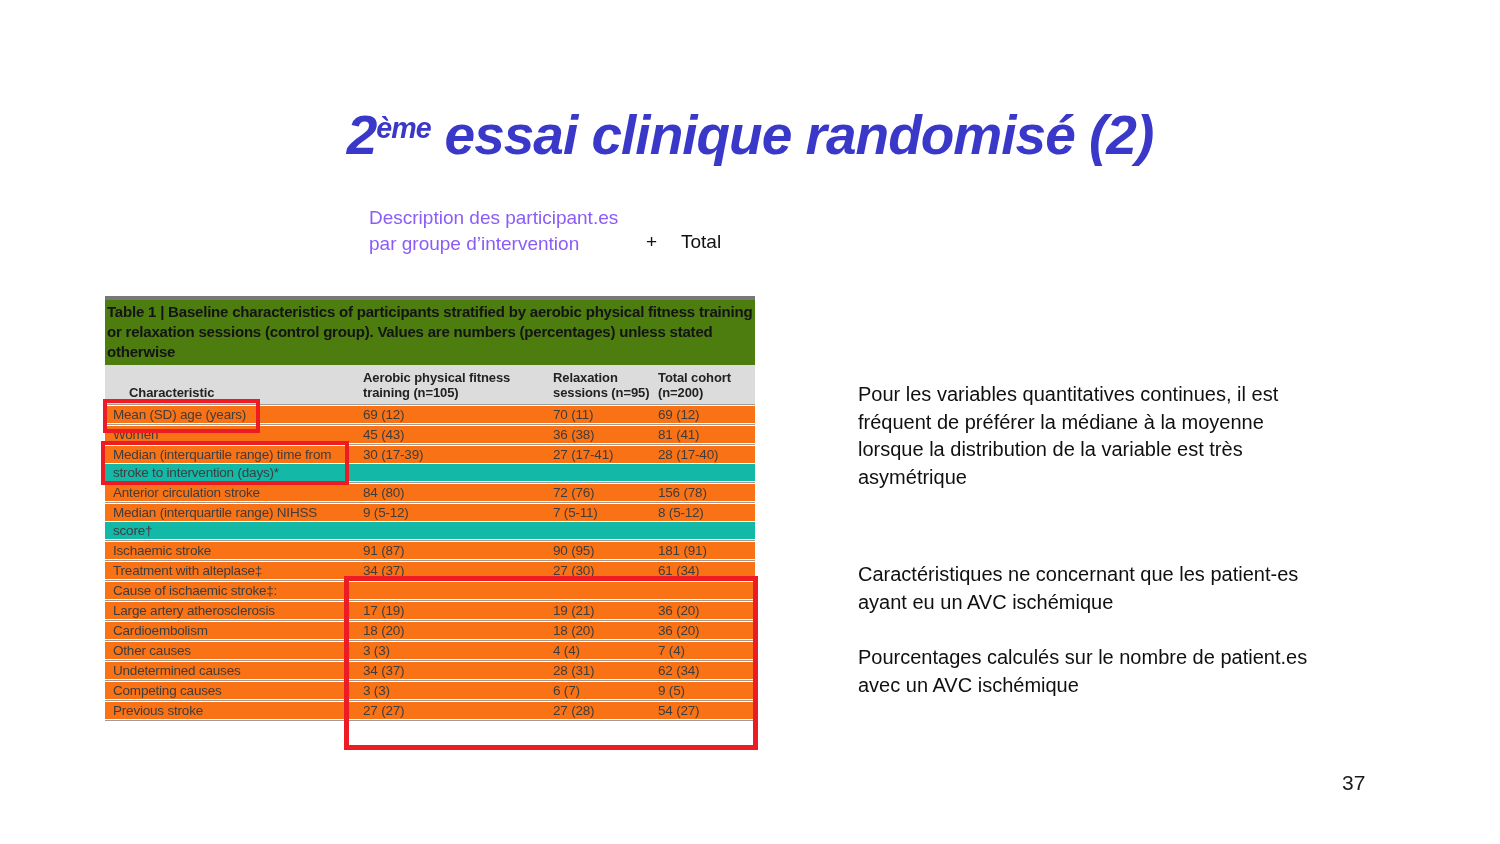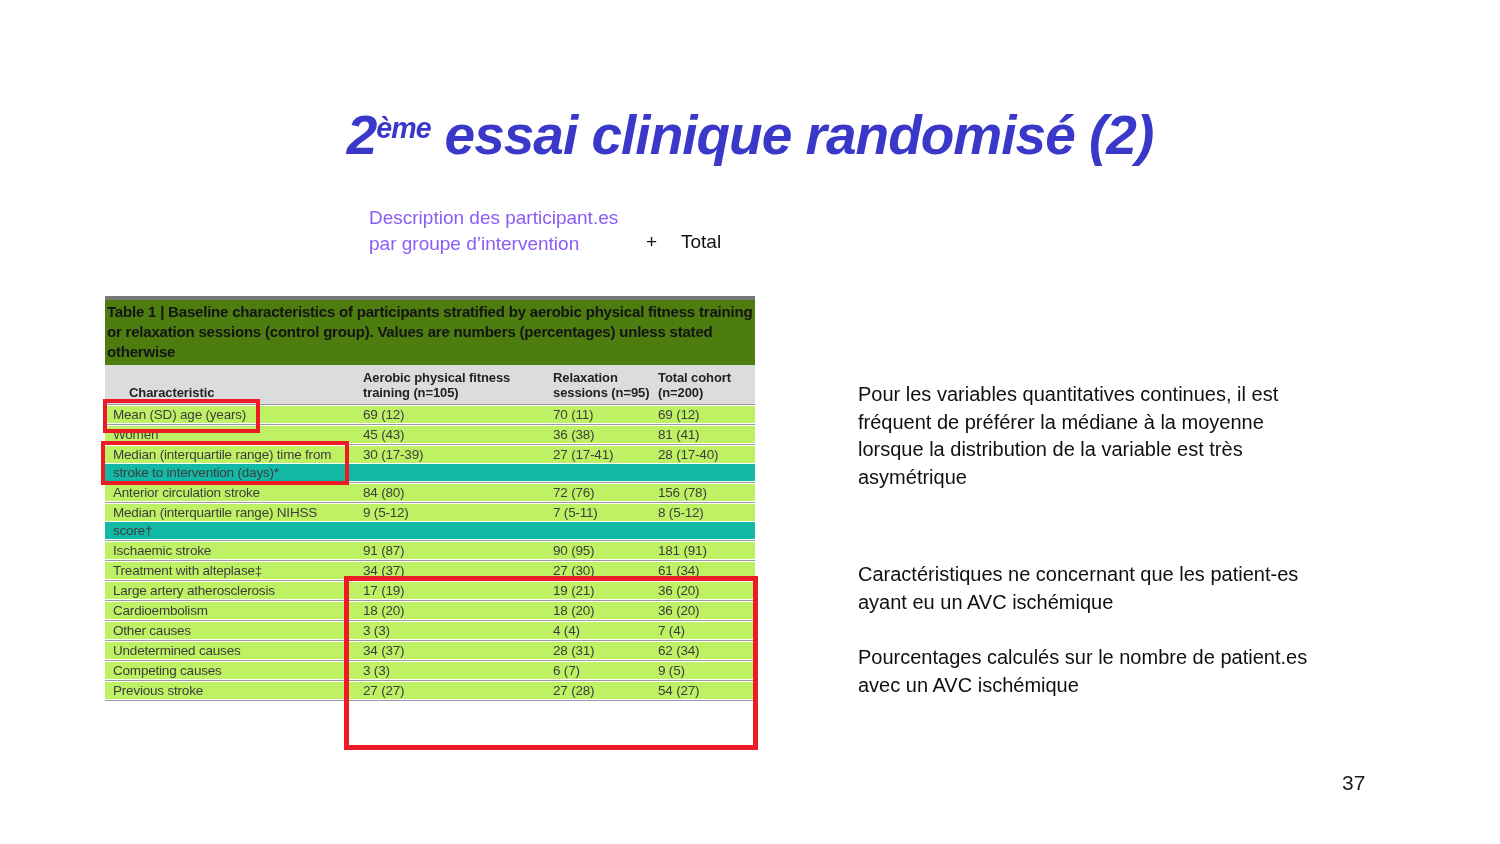--- a/index.html
+++ b/index.html
@@ -46,21 +46,21 @@
   .hc0{flex:0 0 258px;padding-left:24px}
   .hc1{flex:0 0 190px}
   .hc2{flex:0 0 105px}
   .hc3{flex:0 0 97px}
 
   .trow{border-bottom:1px solid #9c9c9c}
   .tline{
     display:flex;height:17px;line-height:17px;margin:1px 0;
     font-size:13.5px;letter-spacing:-0.2px;color:#3d3d3d;
   }
-  .tline.shaded{background:#bef264}
+  .tline.shaded{background:#f97316}
   .tline.cont{background:#14b8a6}
   .cell-label{flex:0 0 258px;padding-left:8px;box-sizing:border-box;white-space:nowrap;overflow:hidden}
   .trow.indent .cell-label{}
   .c0{flex:0 0 190px}
   .c1{flex:0 0 105px}
   .c2{flex:0 0 97px}
 
   
   .hl{position:absolute;border:4px solid #ed1c24;box-sizing:border-box;z-index:5}
   .hl-mean{left:103px;top:399px;width:157px;height:34px}
@@ -152,20 +152,25 @@
         </div>
       </div>
       <div class="trow">
         <div class="tline shaded">
           <span class="cell-label">Treatment with alteplase‡</span>
           <span class="cell-v c0">34 (37)</span>
           <span class="cell-v c1">27 (30)</span>
           <span class="cell-v c2">61 (34)</span>
         </div>
       </div>
+      <div class="trow">
+        <div class="tline shaded">
+          <span class="cell-label">Cause of ischaemic stroke‡:</span>
+        </div>
+      </div>
       <div class="trow indent">
         <div class="tline shaded">
           <span class="cell-label">Large artery atherosclerosis</span>
           <span class="cell-v c0">17 (19)</span>
           <span class="cell-v c1">19 (21)</span>
           <span class="cell-v c2">36 (20)</span>
         </div>
       </div>
       <div class="trow indent">
         <div class="tline shaded">

